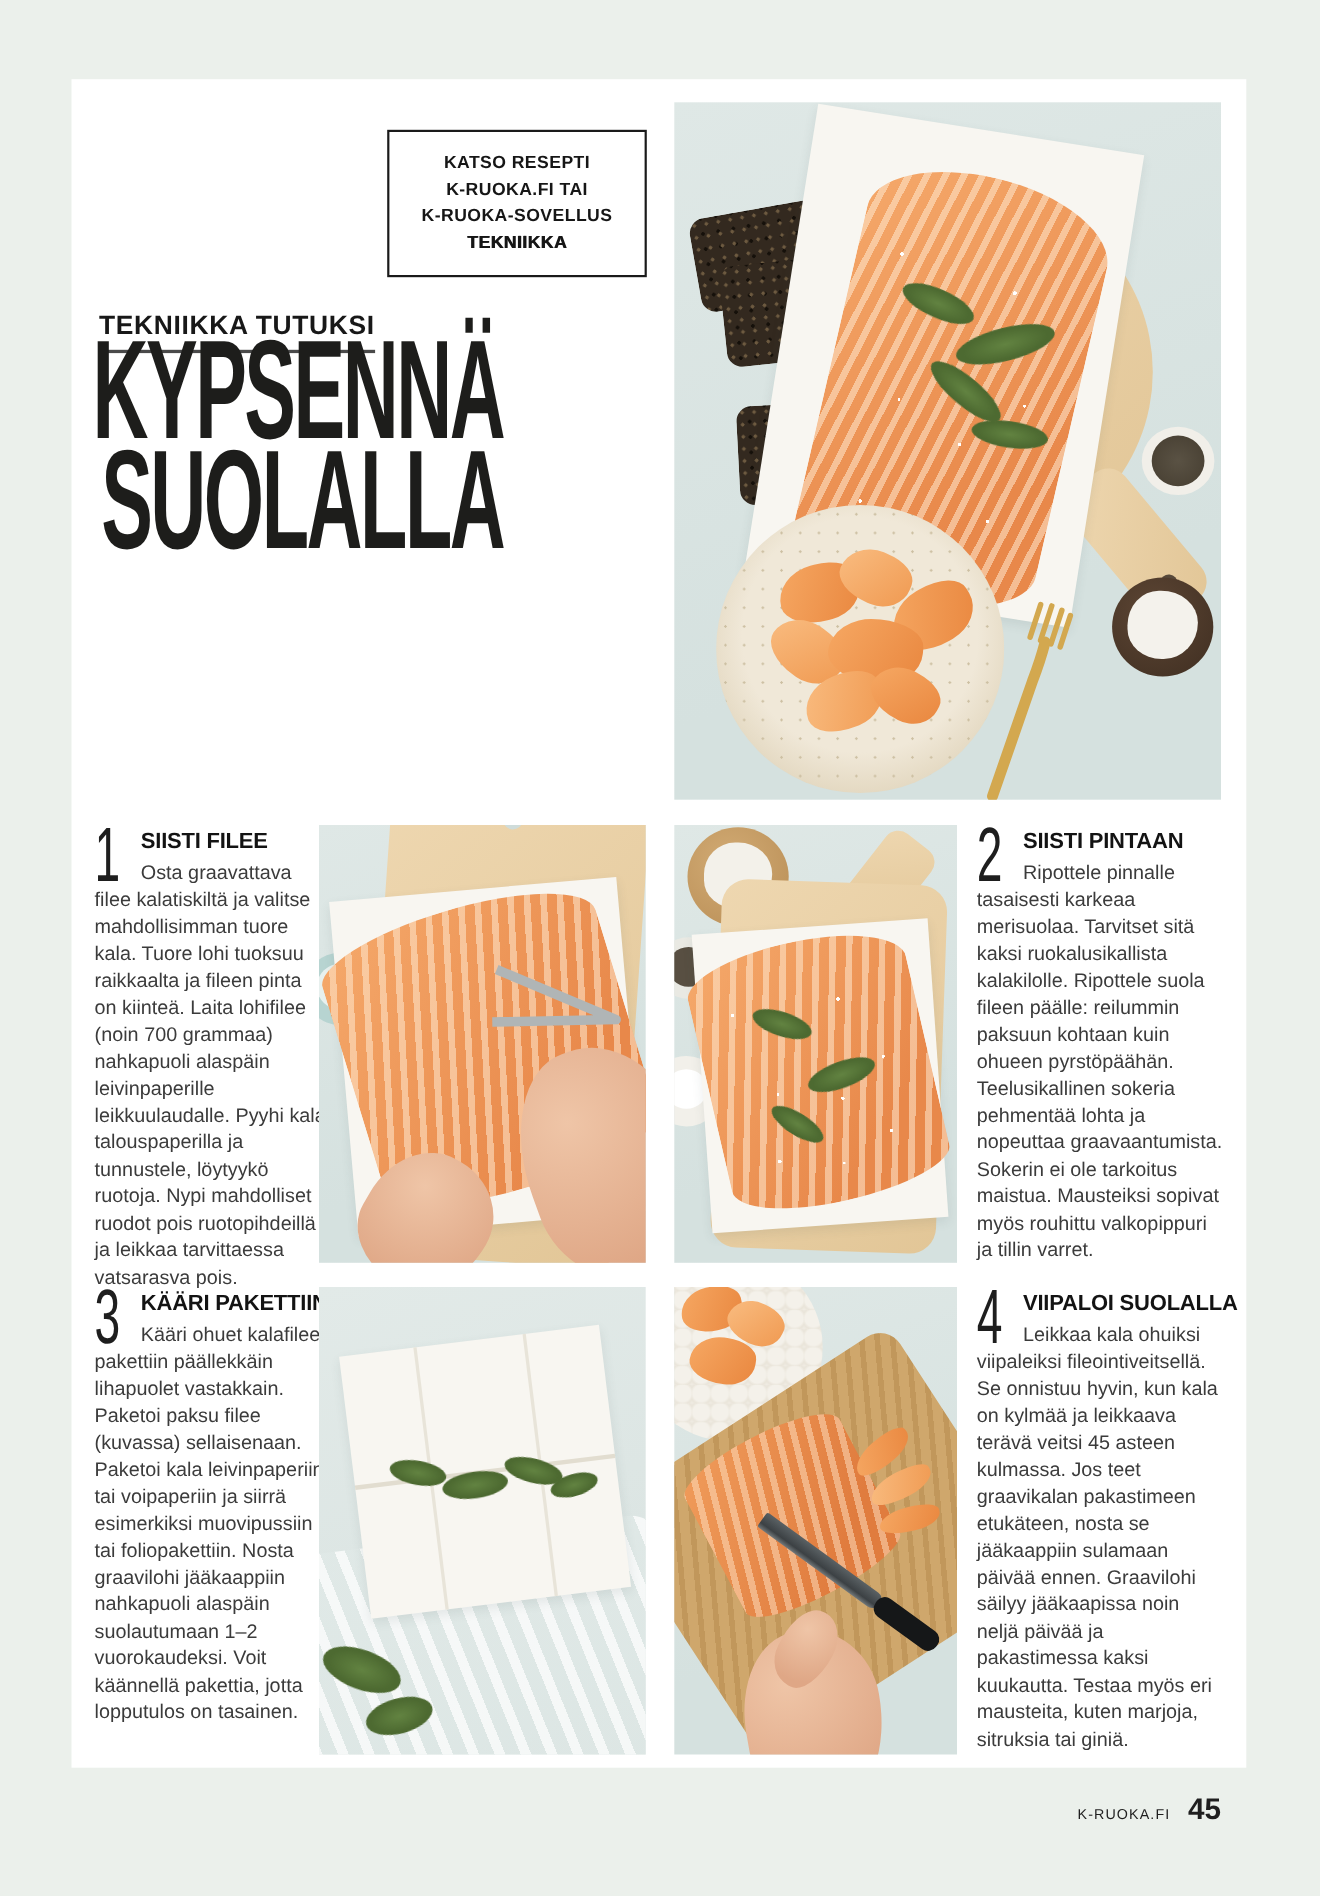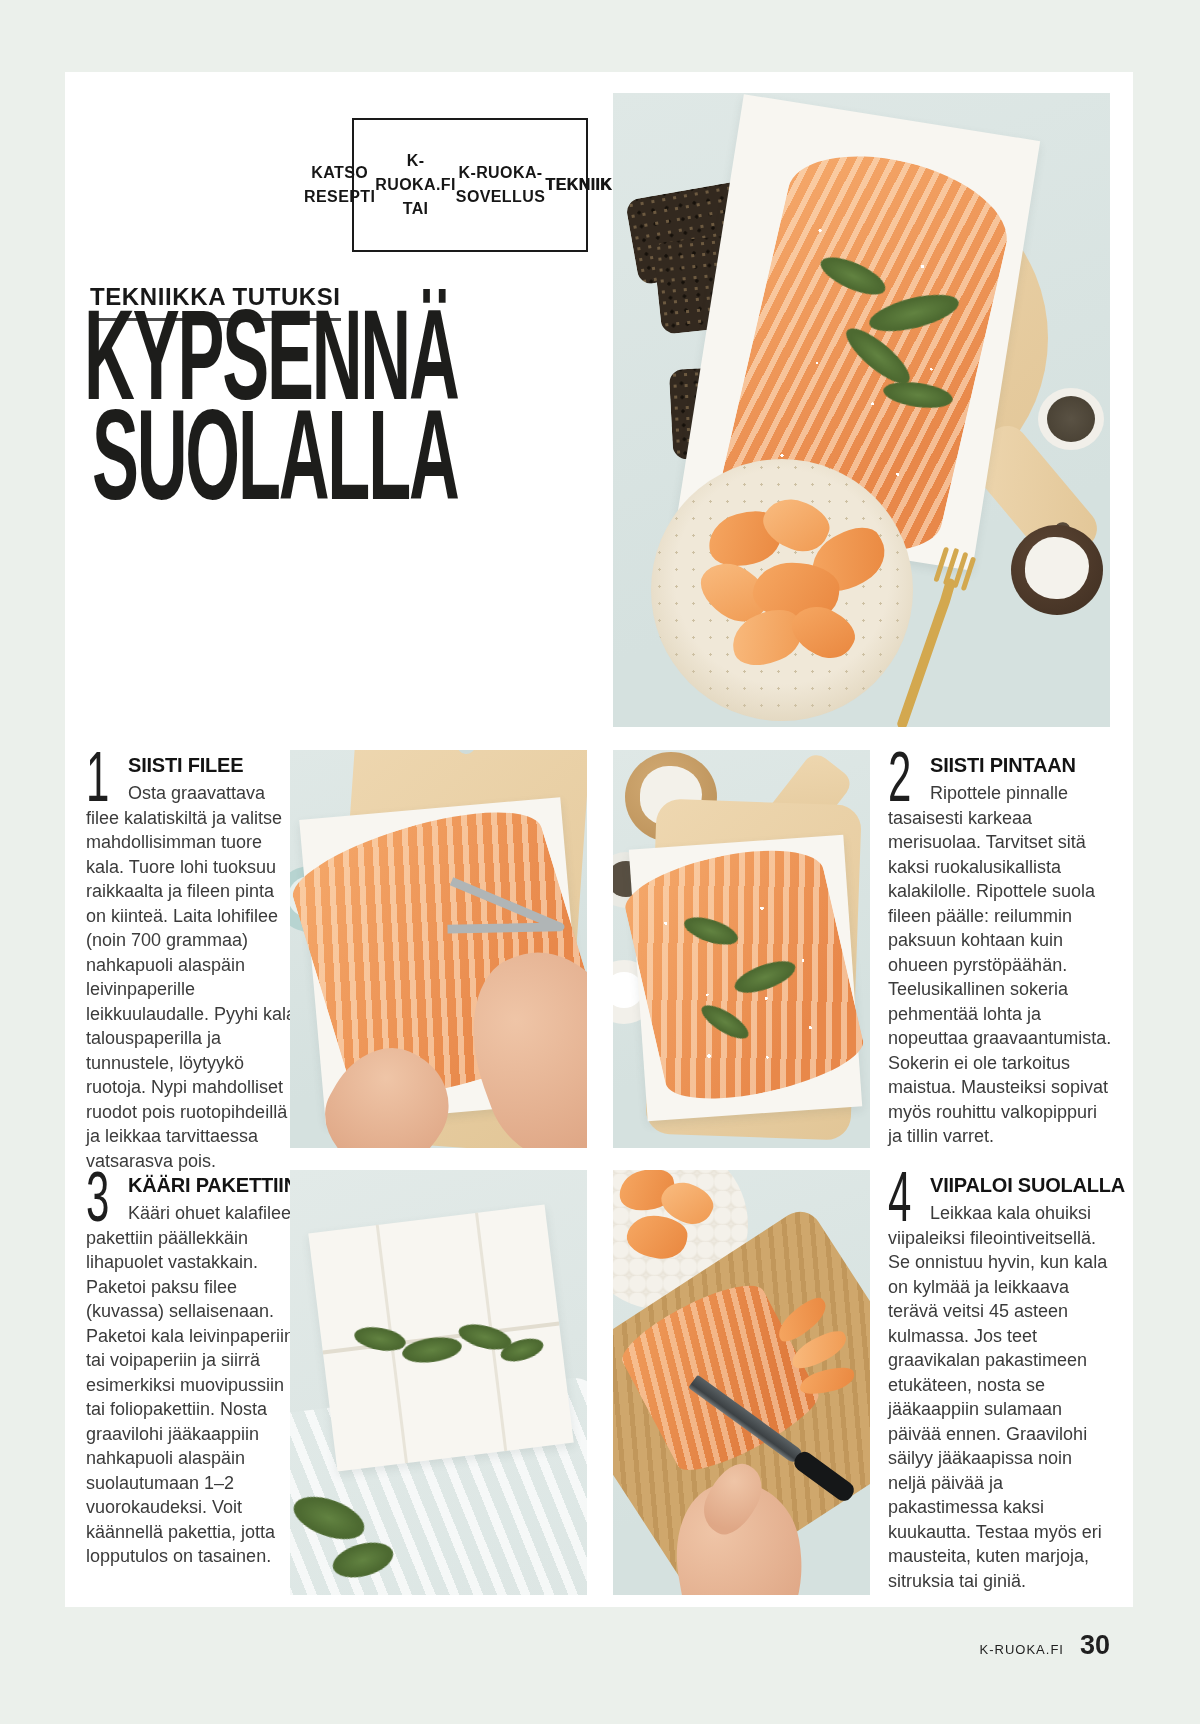--- a/index.html
+++ b/index.html
@@ -4,21 +4,21 @@
 <style>
   * { margin:0; padding:0; box-sizing:border-box; }
   html,body { width:1200px; }
   body { font-family:"Liberation Sans", sans-serif; background:#ebf0eb; }
   .page { position:relative; width:1200px; height:1724px; background:#ebf0eb; overflow:hidden; }
   .paper { position:absolute; left:65px; top:72px; width:1068px; height:1535px; background:#ffffff; }
   .abs { position:absolute; }
 
   
   .recipe-box { left:352px; top:118px; width:236px; height:134px; border:2px solid #1a1a1a;
-    display:flex; flex-direction:row; align-items:center; justify-content:center;
+    display:flex; flex-direction:column; align-items:center; justify-content:center;
     text-align:center; color:#161616; }
   .recipe-box .bl { font-size:16px; line-height:24px; font-weight:700; letter-spacing:.4px; }
   .recipe-box .bl-strong { text-shadow:.6px 0 0 currentColor; }
 
   
   .kicker { left:90px; top:283px; font-size:24px; font-weight:700; letter-spacing:.6px; color:#181818;
     border-bottom:3px solid #4a4a4a; padding-bottom:7px; }
   .title { left:84px; top:305px; color:#1d1d1b;text-align:right; }
   .title .t-line { display:block; font-size:128px; line-height:100px; font-weight:700;
     letter-spacing:-4px; transform:scaleX(0.55); transform-origin:left; white-space:nowrap; }
@@ -215,15 +215,15 @@
     <div class="ph skin" style="left:64px;top:312px;width:125px;height:160px;transform:rotate(-10deg);"></div>
     <div class="ph skin" style="left:96px;top:292px;width:48px;height:74px;transform:rotate(28deg);"></div>
   </div>
   <div class="step-text abs" style="left:888px;top:1172px;width:224px;">
     <div class="step-num">4</div>
     <h3 class="step-title">VIIPALOI SUOLALLA</h3>
     <p class="step-body">Leikkaa kala ohuiksi viipaleiksi fileointiveitsellä. Se onnistuu hyvin, kun kala on kylmää ja leikkaava terävä veitsi 45 asteen kulmassa. Jos teet graavikalan pakastimeen etukäteen, nosta se jääkaappiin sulamaan päivää ennen. Graavilohi säilyy jääkaapissa noin neljä päivää ja pakastimessa kaksi kuukautta. Testaa myös eri mausteita, kuten marjoja, sitruksia tai giniä.</p>
   </div>
 
   <div class="footer abs">
-    <span class="site">K-RUOKA.FI</span><span class="pnum">30</span>
+    <span class="site">K-RUOKA.FI</span><span class="pnum">45</span>
   </div>
 </div>
 
 </body></html>

